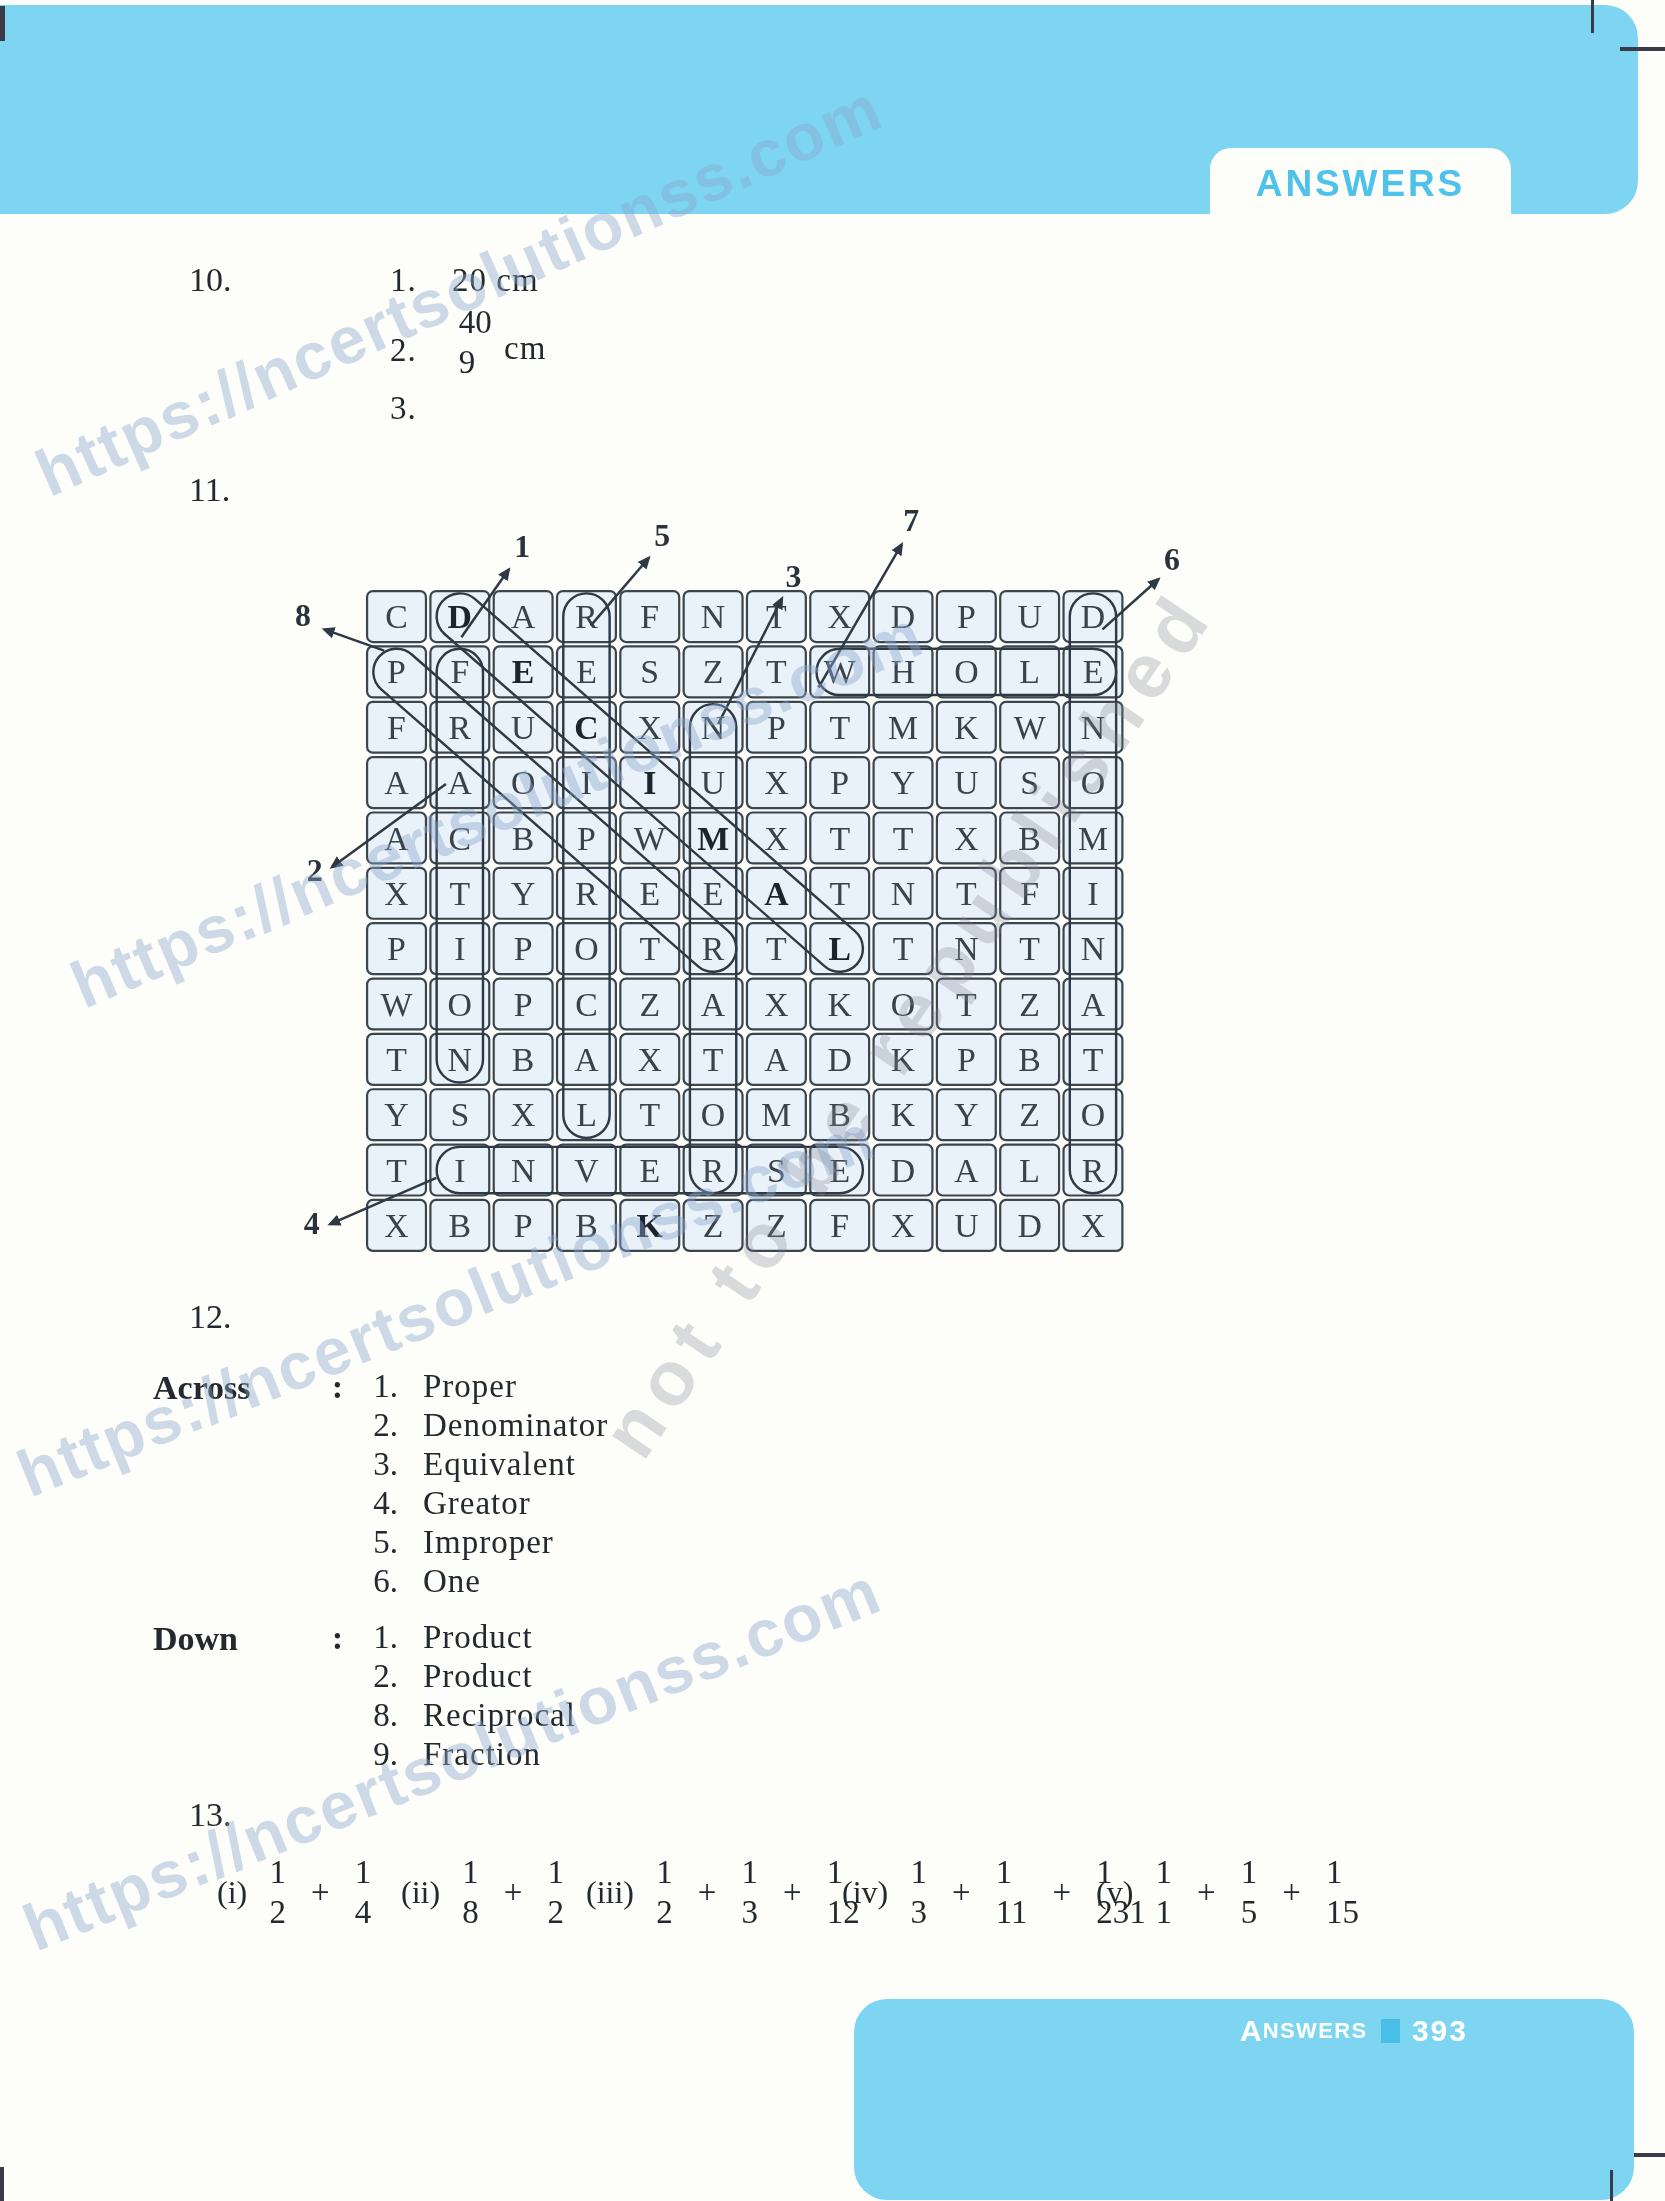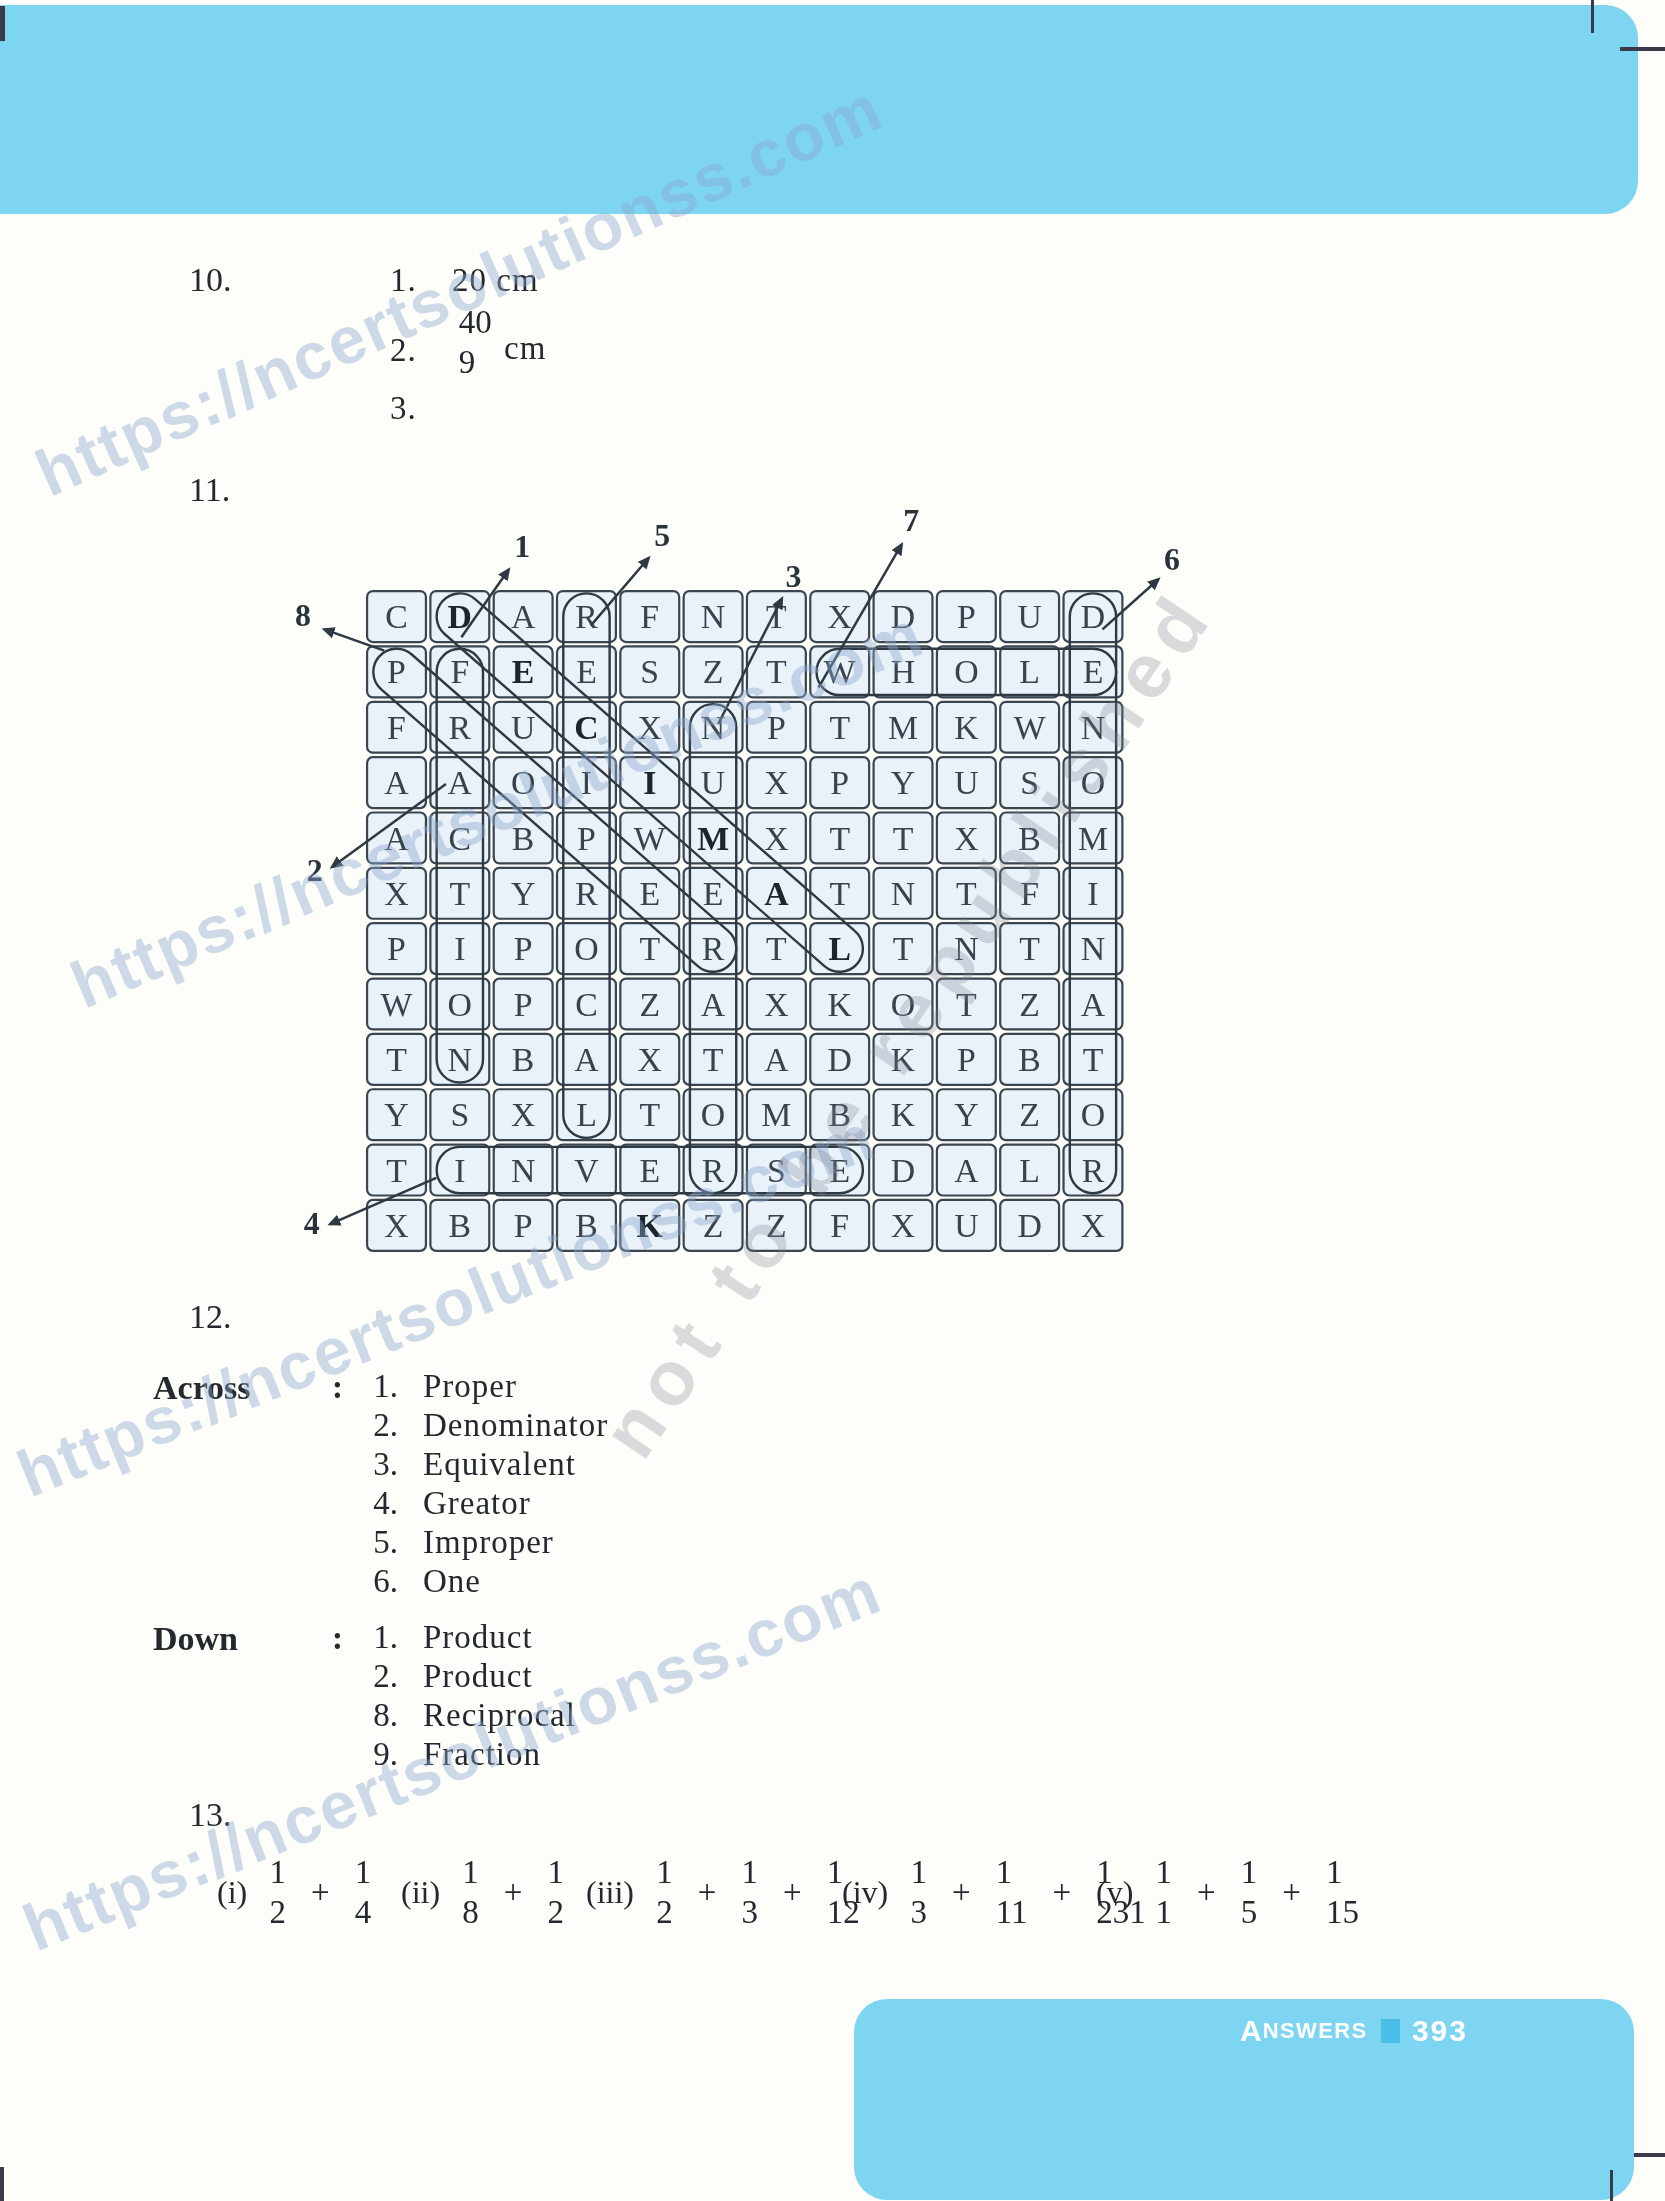--- a/index.html
+++ b/index.html
@@ -77,20 +77,23 @@
   
   .wm{position:absolute;white-space:nowrap;font-family:"Liberation Sans",sans-serif;font-weight:700;
       z-index:4;pointer-events:none;transform-origin:center;}
 </style>
 </head>
 <body>
 
 <div id="page">
 
   <div id="band-top"></div>
+  <div id="answers-tab">
+    <span>ANSWERS</span>
+  </div>
 
   <div id="crop-tl" class="crop"></div>
   <div id="crop-tr-v" class="crop"></div>
   <div id="crop-tr-h" class="crop"></div>
   <div id="crop-br-h" class="crop"></div>
   <div id="crop-br-v" class="crop"></div>
   <div id="crop-bl" class="crop"></div>
 
   <div id="q10-num" class="qnum">10.</div>
   <div id="q10-r1-no" class="body">1.</div>

